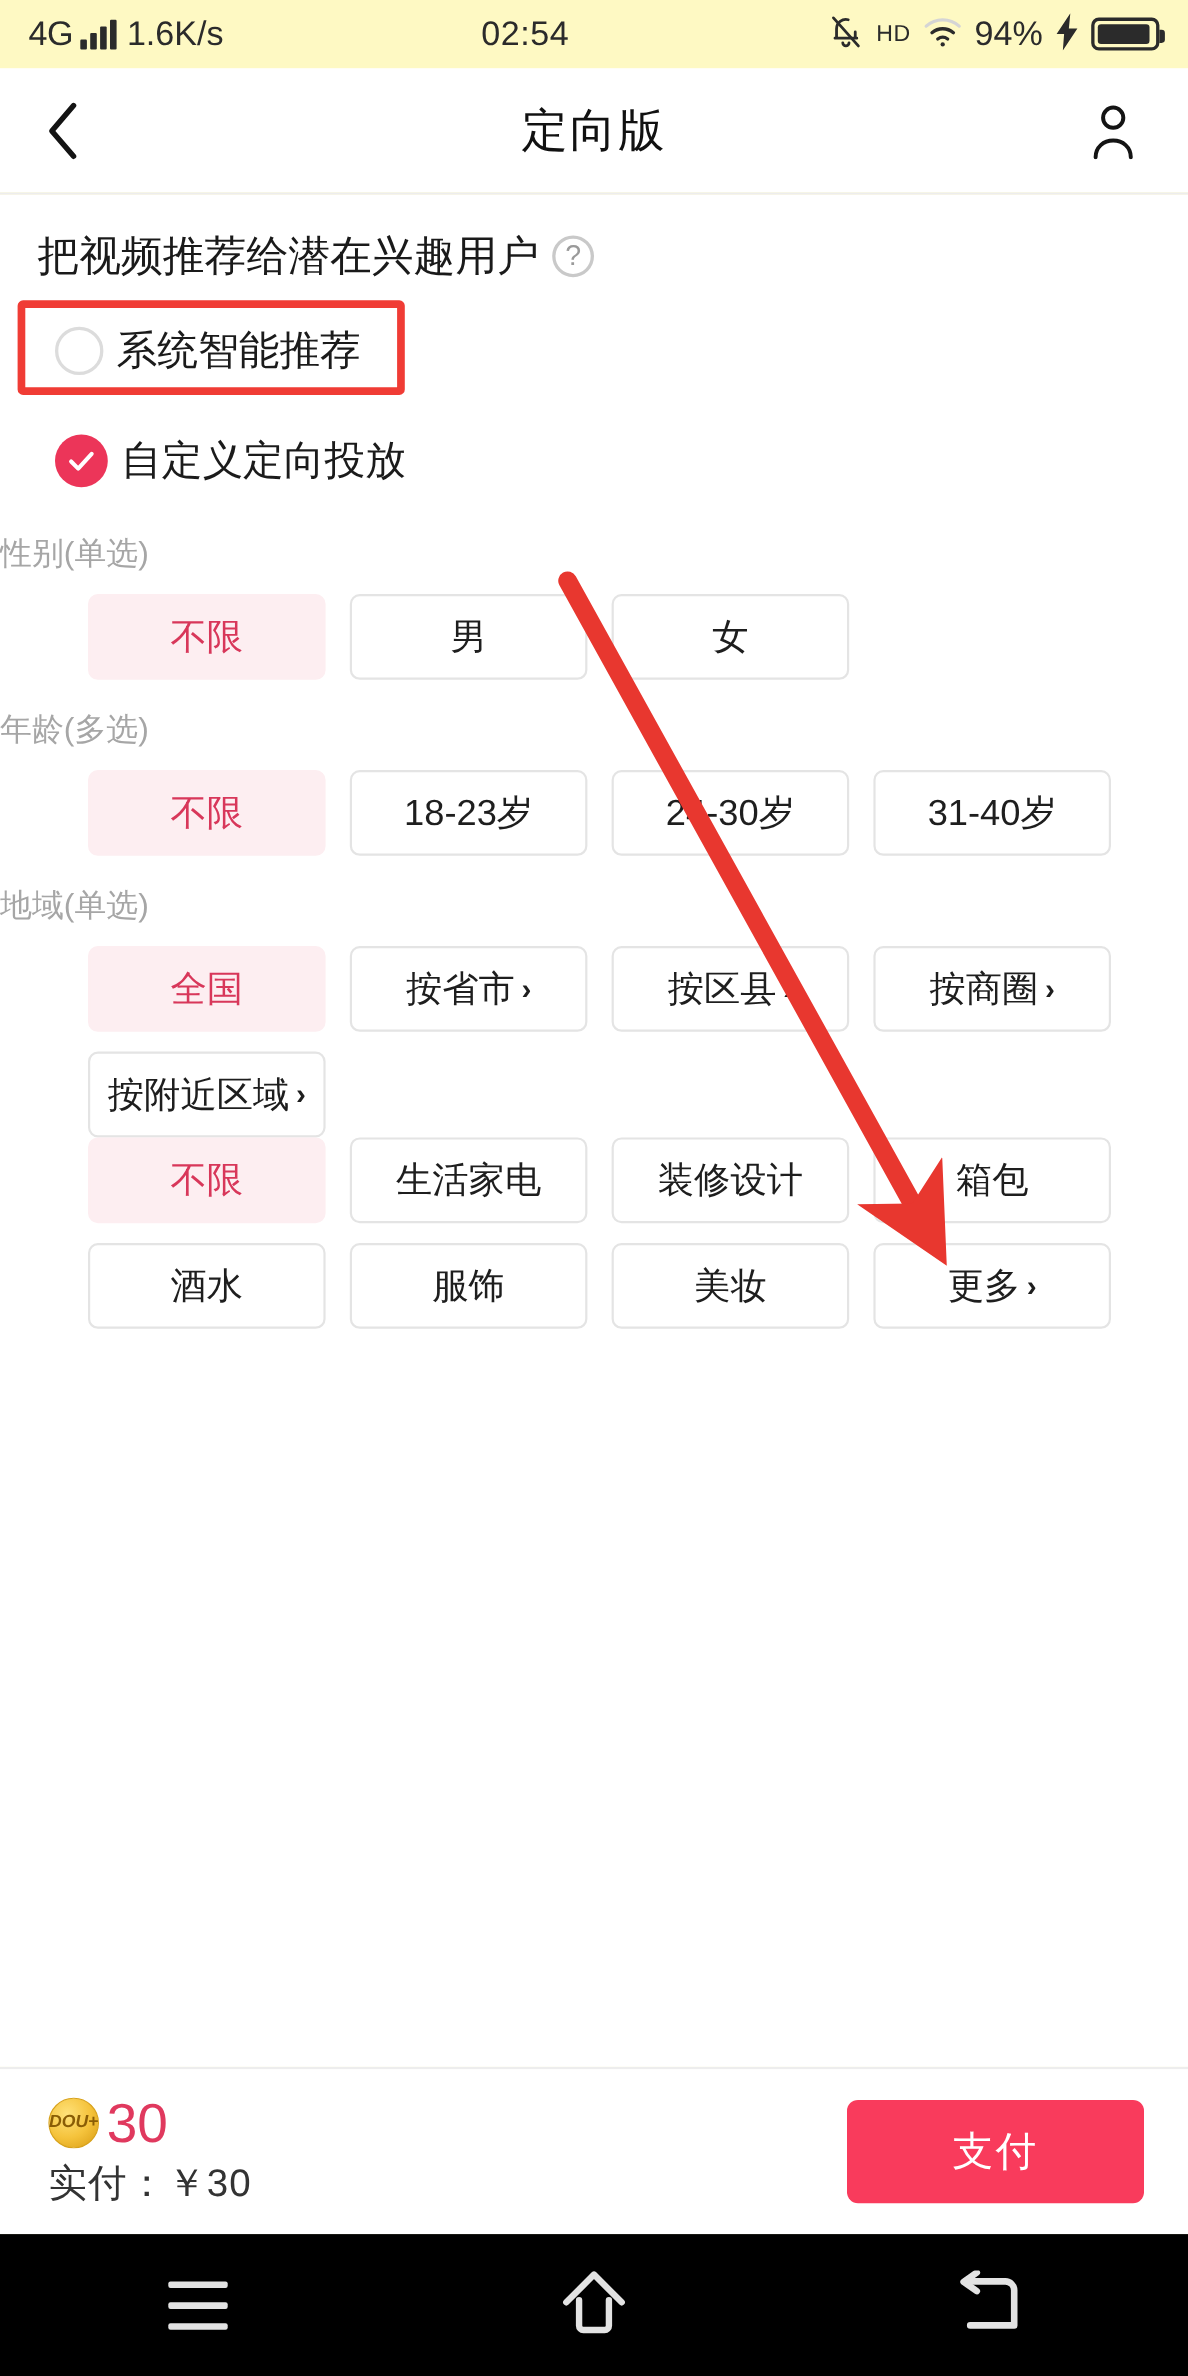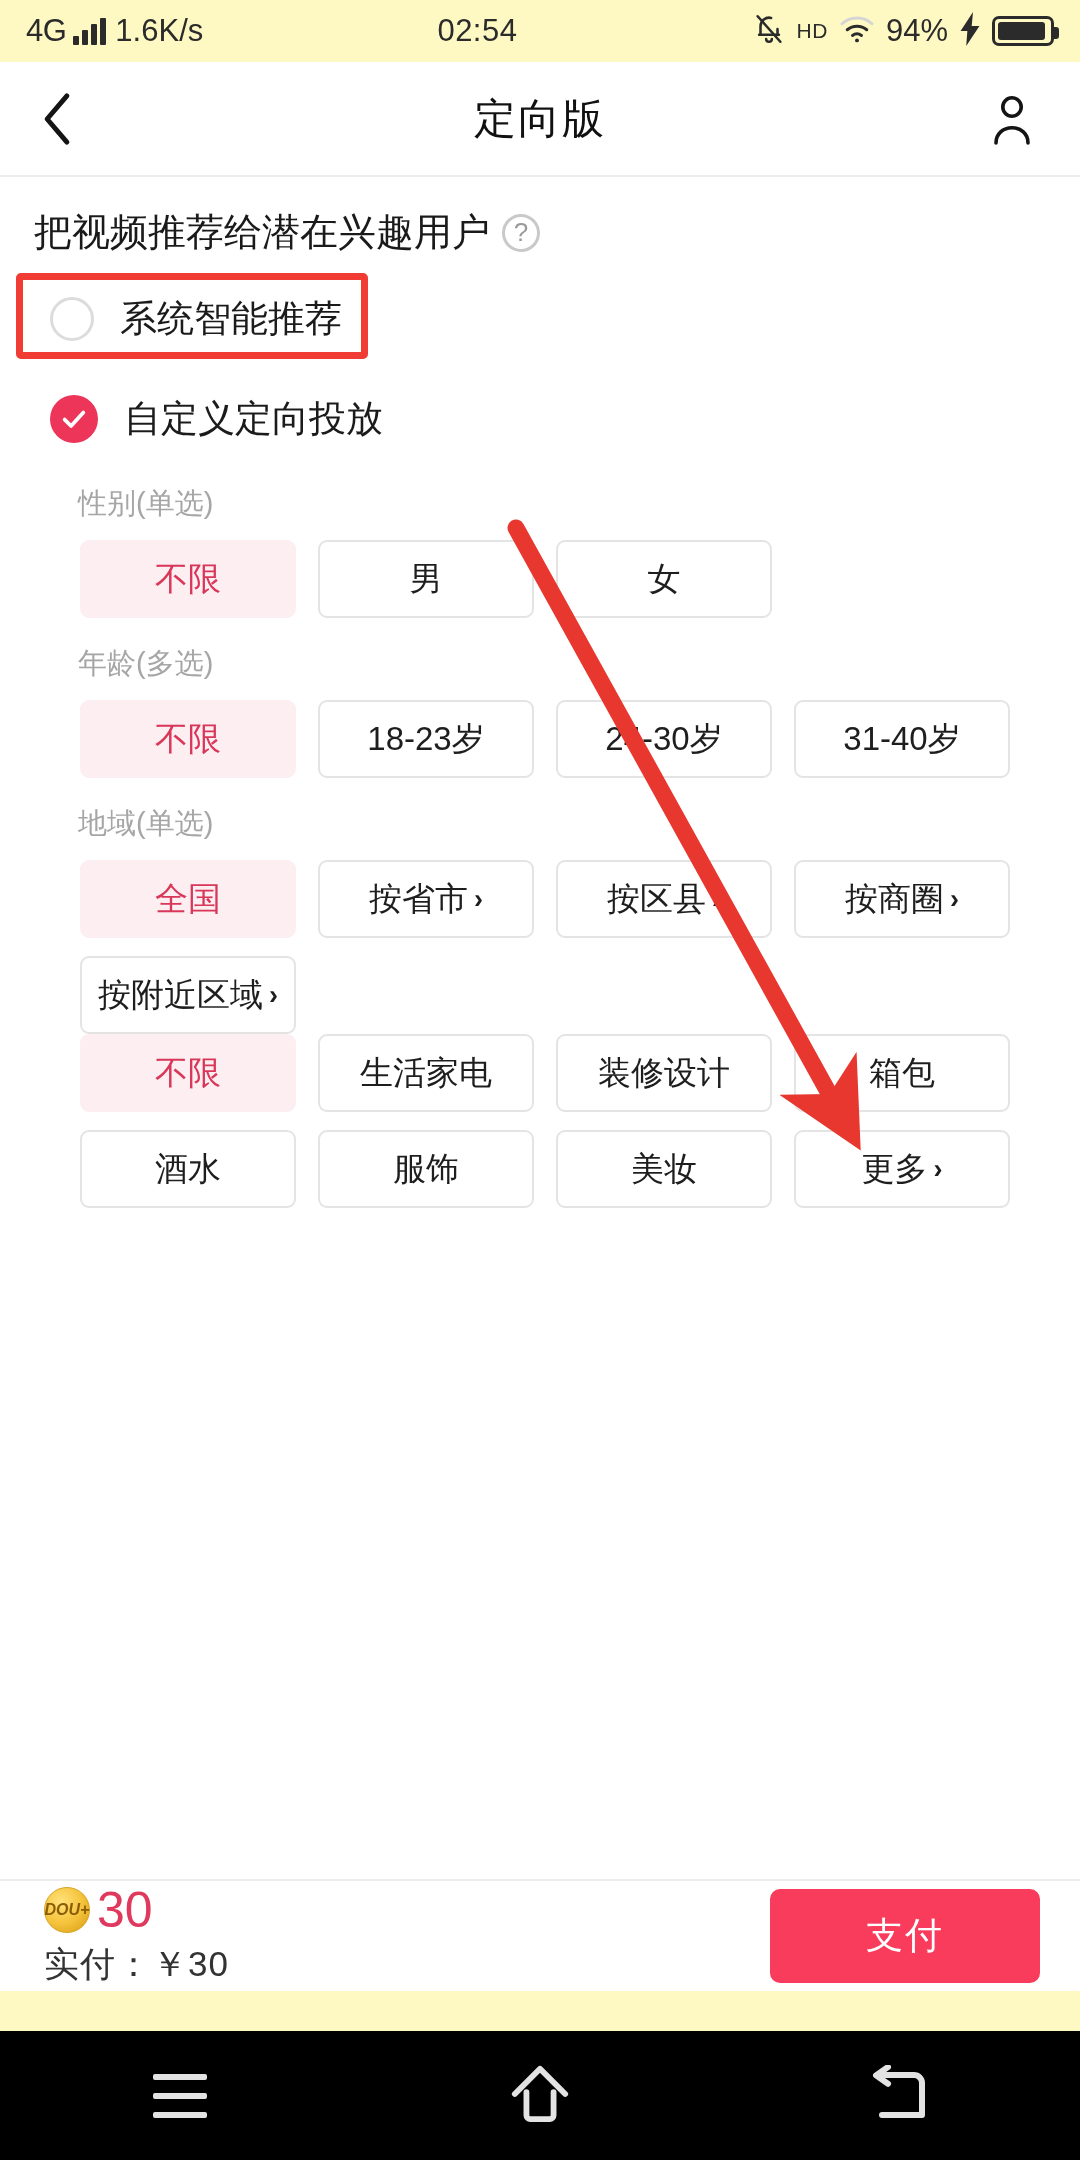--- a/index.html
+++ b/index.html
@@ -60,51 +60,51 @@
   .subtitle{
     display:flex; align-items:center; gap:12px;
     padding:30px 0 0 34px; font-size:38px; color:#1a1a1a;
   }
   .q-icon{
     width:38px; height:38px; border:3px solid #c9c9c9; border-radius:50%;
     color:#9a9a9a; font-size:26px; display:flex; align-items:center; justify-content:center;
     flex:0 0 auto;
   }
 
-  .radio-row{ display:flex; align-items:center; gap:26px; padding-left:50px; height:78px; margin-top:22px; }
+  .radio-row{ display:flex; align-items:center; gap:12px; padding-left:50px; height:78px; margin-top:22px; }
   .radio-empty{
     width:44px; height:44px; border:3px solid #dcdcdc; border-radius:50%; background:#fff; flex:0 0 auto;
   }
   .radio-checked{
     width:48px; height:48px; border-radius:50%; background:#ec3559; flex:0 0 auto;
     display:flex; align-items:center; justify-content:center;
   }
   .radio-label{ font-size:37px; color:#1b1b1b; }
 
   .hl-box{
     position:absolute; left:16px; top:273px; width:352px; height:86px;
     border:7px solid #f03c35; border-radius:5px; pointer-events:none;
   }
 
   .group{ padding:0 0 0 0; }
-  .group-title{ font-size:29px; color:#a6a6a6; padding-left:78px; margin-top:26px; margin-bottom:16px; }
+  .group-title{ font-size:29px; color:#a6a6a6; margin-top:26px; margin-bottom:16px; }
 
   .chips{ display:flex; flex-wrap:wrap; gap:18px 22px; padding-left:80px; padding-right:22px; }
   .chip{
     width:216px; height:78px; border:2px solid #e4e4e4; border-radius:9px;
     background:#fff; color:#1e1e1e; font-size:33px;
     display:flex; align-items:center; justify-content:center; gap:2px;
   }
   .chip.sel{ background:#fdeef1; border-color:#fdeef1; color:#dd3player; }
   .chip.sel{ color:#d8375a; }
   .chip .car{ font-size:27px; margin-left:4px; font-weight:700; }
 
   
   .bottombar{
-    position:absolute; top:1879px; left:0; width:1080px; height:112px;
+    position:absolute; top:1879px; left:0; width:1080px; height:152px;
     background:#fff; border-top:2px solid #ededed;
     display:flex; align-items:center; justify-content:space-between;
     padding:0 40px 0 44px;
   }
   .price-wrap{ display:flex; flex-direction:column; gap:6px; }
   .price-top{ display:flex; align-items:center; gap:7px; }
   .coin{
     width:46px; height:46px; border-radius:50%;
     background:radial-gradient(circle at 36% 32%, #ffe27a 0%, #f5c33c 52%, #d79a12 100%);
     display:flex; align-items:center; justify-content:center;

